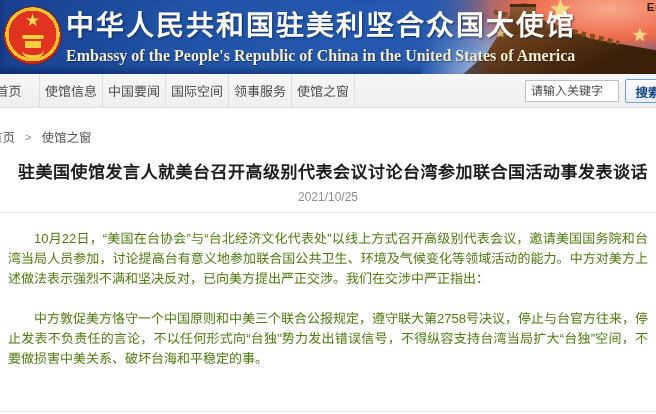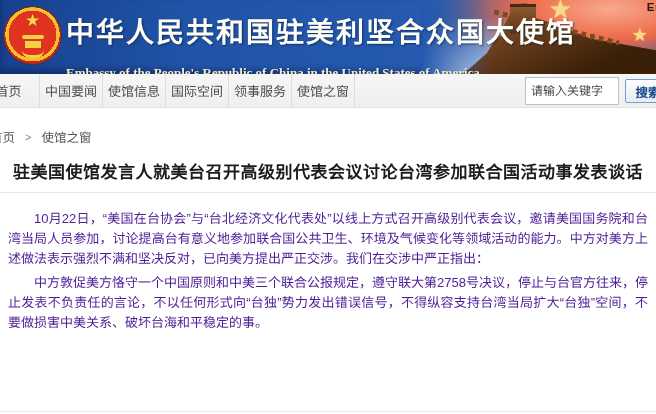--- a/index.html
+++ b/index.html
@@ -14,26 +14,26 @@
     background:radial-gradient(circle at 50% 48%, #e03420 0 58%, #f2c12e 58% 66%, #cf2413 66% 76%, #f2c12e 76% 86%, #a81812 86% 100%);
     box-shadow:0 0 0 1px rgba(120,30,10,.6); }
   .emblem .big-star { position:absolute; top:5px; left:50%; transform:translateX(-50%);
     color:#ffd948; font-size:17px; line-height:17px; text-shadow:0 0 1px #a33; }
   .emblem .gate-roof { position:absolute; top:28px; left:50%; transform:translateX(-50%);
     width:22px; height:4px; background:#f7cf43; border-radius:2px; }
   .emblem .gate-body { position:absolute; top:34px; left:50%; transform:translateX(-50%);
     width:16px; height:7px; background:#f7cf43; }
   .emblem .gear { position:absolute; bottom:6px; left:50%; transform:translateX(-50%);
     width:22px; height:8px; border-bottom:3px solid #f7cf43; border-radius:0 0 10px 10px; }
-  .header-titles { position:absolute; left:66px; top:17px; z-index:3; white-space:nowrap; }
+  .header-titles { position:absolute; left:66px; top:10px; z-index:3; white-space:nowrap; }
   .title-cn { font-family:"Liberation Serif","DejaVu Serif",serif; font-weight:bold;
     font-size:28px; line-height:32px; color:#fffef5; letter-spacing:2px;
     text-shadow:1px 1px 2px rgba(0,20,60,.6); }
   .title-en { font-family:"Liberation Serif","DejaVu Serif",serif; font-weight:bold;
-    font-size:13px; line-height:16px; color:#f3ecc4; margin-top:16px;
+    font-size:16px; line-height:16px; color:#f3ecc4; margin-top:6px;
     text-shadow:1px 1px 1px rgba(0,20,60,.5); }
   .header-photo { position:absolute; right:0; top:0; width:235px; height:74px; z-index:1; }
   .photo-sky { position:absolute; inset:0;
     background:
       radial-gradient(ellipse at 15% 95%, rgba(225,233,244,.85) 0%, rgba(225,233,244,0) 55%),
       radial-gradient(ellipse at 80% 12%, #f7a98f 0%, #ee6a48 32%, rgba(238,106,72,0) 68%),
       linear-gradient(180deg, rgba(70,110,175,.35), rgba(40,70,130,.15)); }
   .wall { position:absolute; inset:0;
     background:linear-gradient(155deg,#9a6a38 0%,#6b3f1d 45%,#3a2008 80%);
     clip-path:polygon(34% 42%, 40% 6%, 45% 4%, 46% 22%, 55% 30%, 72% 52%, 100% 68%, 100% 100%, 18% 100%, 28% 72%); }
@@ -55,42 +55,42 @@
   
   .nav { position:relative; width:656px; height:34px; background:linear-gradient(#f6f6f6,#efefef);
     border-bottom:1px solid #e2e2e2; overflow:hidden; }
   .nav-items { display:flex; height:100%; margin-left:-22px; align-items:stretch; }
   .nav-item { display:flex; align-items:center; justify-content:center;
     font-size:13px; color:#4d4d4d; padding:0 5px; min-width:62px;
     border-right:1px solid #ddd; cursor:pointer; white-space:nowrap; }
   .nav-item:first-child { min-width:62px; }
   .search { position:absolute; right:-15px; top:0; height:34px; display:flex;
     align-items:center; gap:6px; }
-  .search-input { width:94px; height:28px; border:1px solid #bfbfbf; background:#fff;
+  .search-input { width:94px; height:22px; border:1px solid #bfbfbf; background:#fff;
     font-size:12px; padding:0 5px; color:#333; outline:none; }
   .search-input::placeholder { color:#444; }
   .search-btn { height:24px; width:46px; border:1px solid #6f9fd4; border-radius:2px;
     background:linear-gradient(#fdfdfd,#e7edf5); color:#1c4c8f; font-size:12.5px;
     font-weight:bold; cursor:pointer; }
 
   
   .breadcrumb { margin:20px 0 0 -10px; padding-left:0; font-size:12.5px; color:#555;
     height:17px; display:flex; align-items:center; gap:10px; }
   .crumb { color:#555; cursor:pointer; text-decoration:none; }
   .crumb-sep { color:#888; font-size:11px; }
 
   
   .article { position:relative; padding:0 8px; }
-  .article-title { margin-top:16px; text-align:center;
+  .article-title { margin-top:16px; text-align:right;
     font-family:"Liberation Serif","DejaVu Serif",serif;
     font-size:17px; line-height:24px; font-weight:bold; color:#1c1c1c; letter-spacing:.5px; }
   .article-date { margin-top:4px; text-align:center; font-size:12px; line-height:16px; color:#8e8e8e; }
   .title-rule { border:none; border-top:1px solid #e7e7e7; margin:7px -8px 0; }
-  .article p { font-size:13px; line-height:20px; color:#4c1d95; text-indent:2em;
-    text-align:justify; margin:4px 0; }
+  .article p { font-size:13px; line-height:20px; color:#4d7c0f; text-indent:2em;
+    text-align:justify; margin:20px 0; }
   .article p:first-of-type { margin-top:16px; }
   .bottom-strip { position:absolute; left:0; bottom:0; width:656px; height:3px;
     background:#fdfdfd; border-top:1px solid #e4e7eb; }
 </style>
 </head>
 <body>
 
 <div class="header">
   <div class="emblem">
     <span class="big-star">★</span>
@@ -111,38 +111,39 @@
     <span class="star star-2">★</span>
     <span class="star star-3">★</span>
     <div class="photo-fade"></div>
     <span class="lang-link">Eng</span>
   </div>
 </div>
 
 <div class="nav">
   <div class="nav-items">
     <div class="nav-item">首页</div>
+    <div class="nav-item">使馆信息</div>
     <div class="nav-item">中国要闻</div>
-    <div class="nav-item">使馆信息</div>
     <div class="nav-item">国际空间</div>
     <div class="nav-item">领事服务</div>
     <div class="nav-item">使馆之窗</div>
   </div>
   <div class="search">
     <input class="search-input" type="text" placeholder="请输入关键字" style="">
     <button class="search-btn">搜索</button>
   </div>
 </div>
 
 <div class="breadcrumb">
   <a class="crumb">首页</a>
   <span class="crumb-sep">&gt;</span>
   <a class="crumb">使馆之窗</a>
 </div>
 
 <div class="article">
   <h1 class="article-title">驻美国使馆发言人就美台召开高级别代表会议讨论台湾参加联合国活动事发表谈话</h1>
+  <div class="article-date">2021/10/25</div>
   <hr class="title-rule">
   <p>10月22日，“美国在台协会”与“台北经济文化代表处”以线上方式召开高级别代表会议，邀请美国国务院和台湾当局人员参加，讨论提高台有意义地参加联合国公共卫生、环境及气候变化等领域活动的能力。中方对美方上述做法表示强烈不满和坚决反对，已向美方提出严正交涉。我们在交涉中严正指出：</p>
   <p>中方敦促美方恪守一个中国原则和中美三个联合公报规定，遵守联大第2758号决议，停止与台官方往来，停止发表不负责任的言论，不以任何形式向“台独”势力发出错误信号，不得纵容支持台湾当局扩大“台独”空间，不要做损害中美关系、破坏台海和平稳定的事。</p>
 </div>
 
 <div class="bottom-strip"></div>
 
 </body></html>

